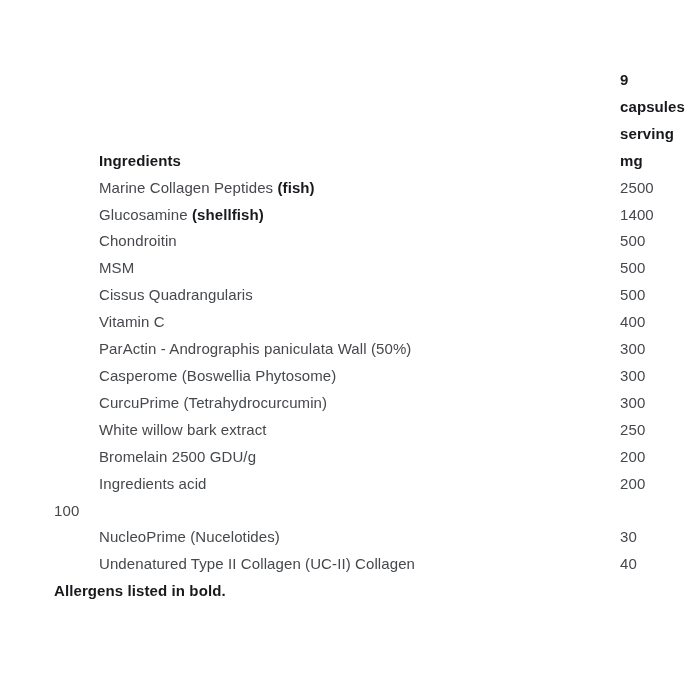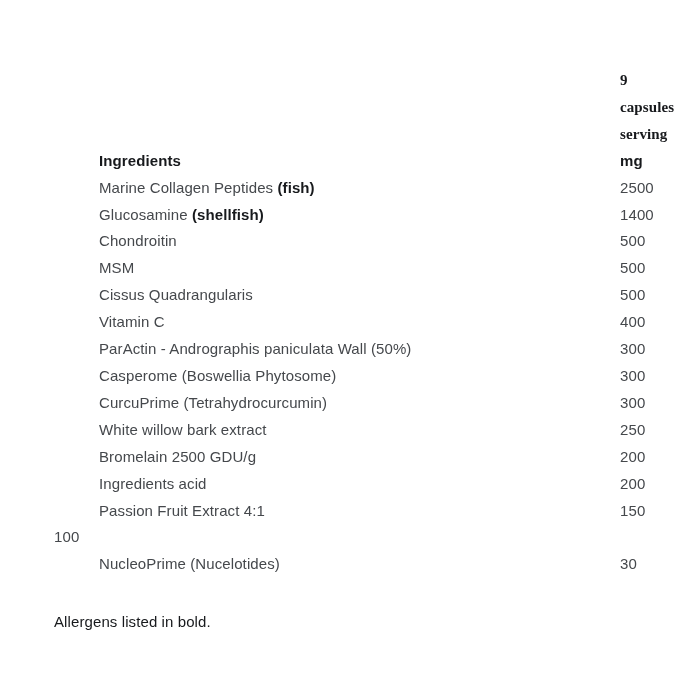--- a/index.html
+++ b/index.html
@@ -32,26 +32,24 @@
   .col-amount {
     flex: 1 1 auto;
     min-width: 0;
   }
   .bold {
     font-weight: 700;
     color: var(--bold-text, #17191c);
   }
   .serving-line {
     line-height: 26.9px;
-    font-family: Liberation Serif, serif;
   }
   .footnote {
-    margin-top: 31px;
     line-height: 26.9px;
-    font-weight: 400;
+    font-weight: 700;
     color: var(--bold-text, #17191c);
   }
 </style>
 </head>
 <body>
 
 <div class="panel">
 
   <div class="row">
     <div class="col-name"></div>
@@ -144,35 +142,35 @@
     <div class="col-amount">200</div>
   </div>
 
   <div class="row">
     <div class="col-name">
       <span>Ingredients acid</span><span class="bold"></span>
     </div>
     <div class="col-amount">200</div>
   </div>
 
-  <div class="row">
-    <div class="col-name">
-      <span>Passion Fruit Extract 4:1</span><span class="bold"></span>
-    </div>
-    <div class="col-amount">150</div>
-  </div>
 
   <div class="row">
     <div class="col-amount">100</div>
   </div>
 
   <div class="row">
     <div class="col-name">
       <span>NucleoPrime (Nucelotides)</span><span class="bold"></span>
     </div>
     <div class="col-amount">30</div>
   </div>
 
+  <div class="row">
+    <div class="col-name">
+      <span>Undenatured Type II Collagen (UC-II) Collagen</span><span class="bold"></span>
+    </div>
+    <div class="col-amount">40</div>
+  </div>
 </div>
 
   <div class="footnote">Allergens listed in bold.</div>
 
 </div>
 
 </body></html>

